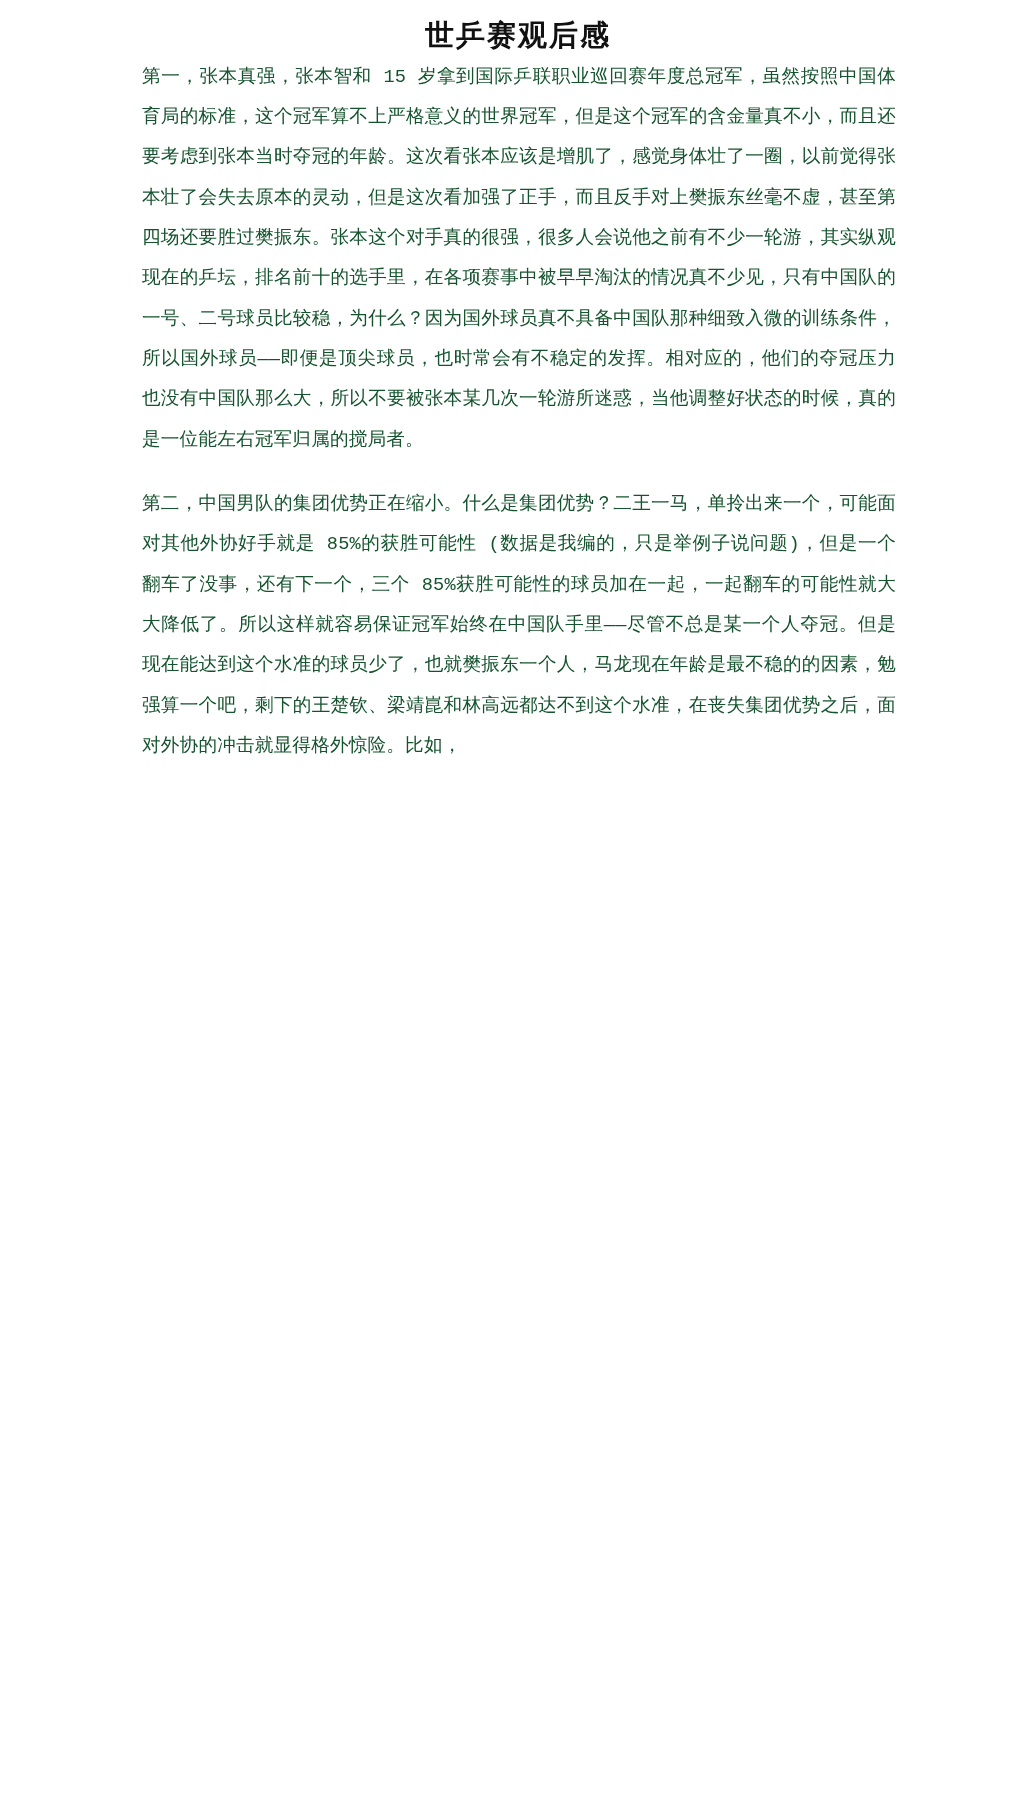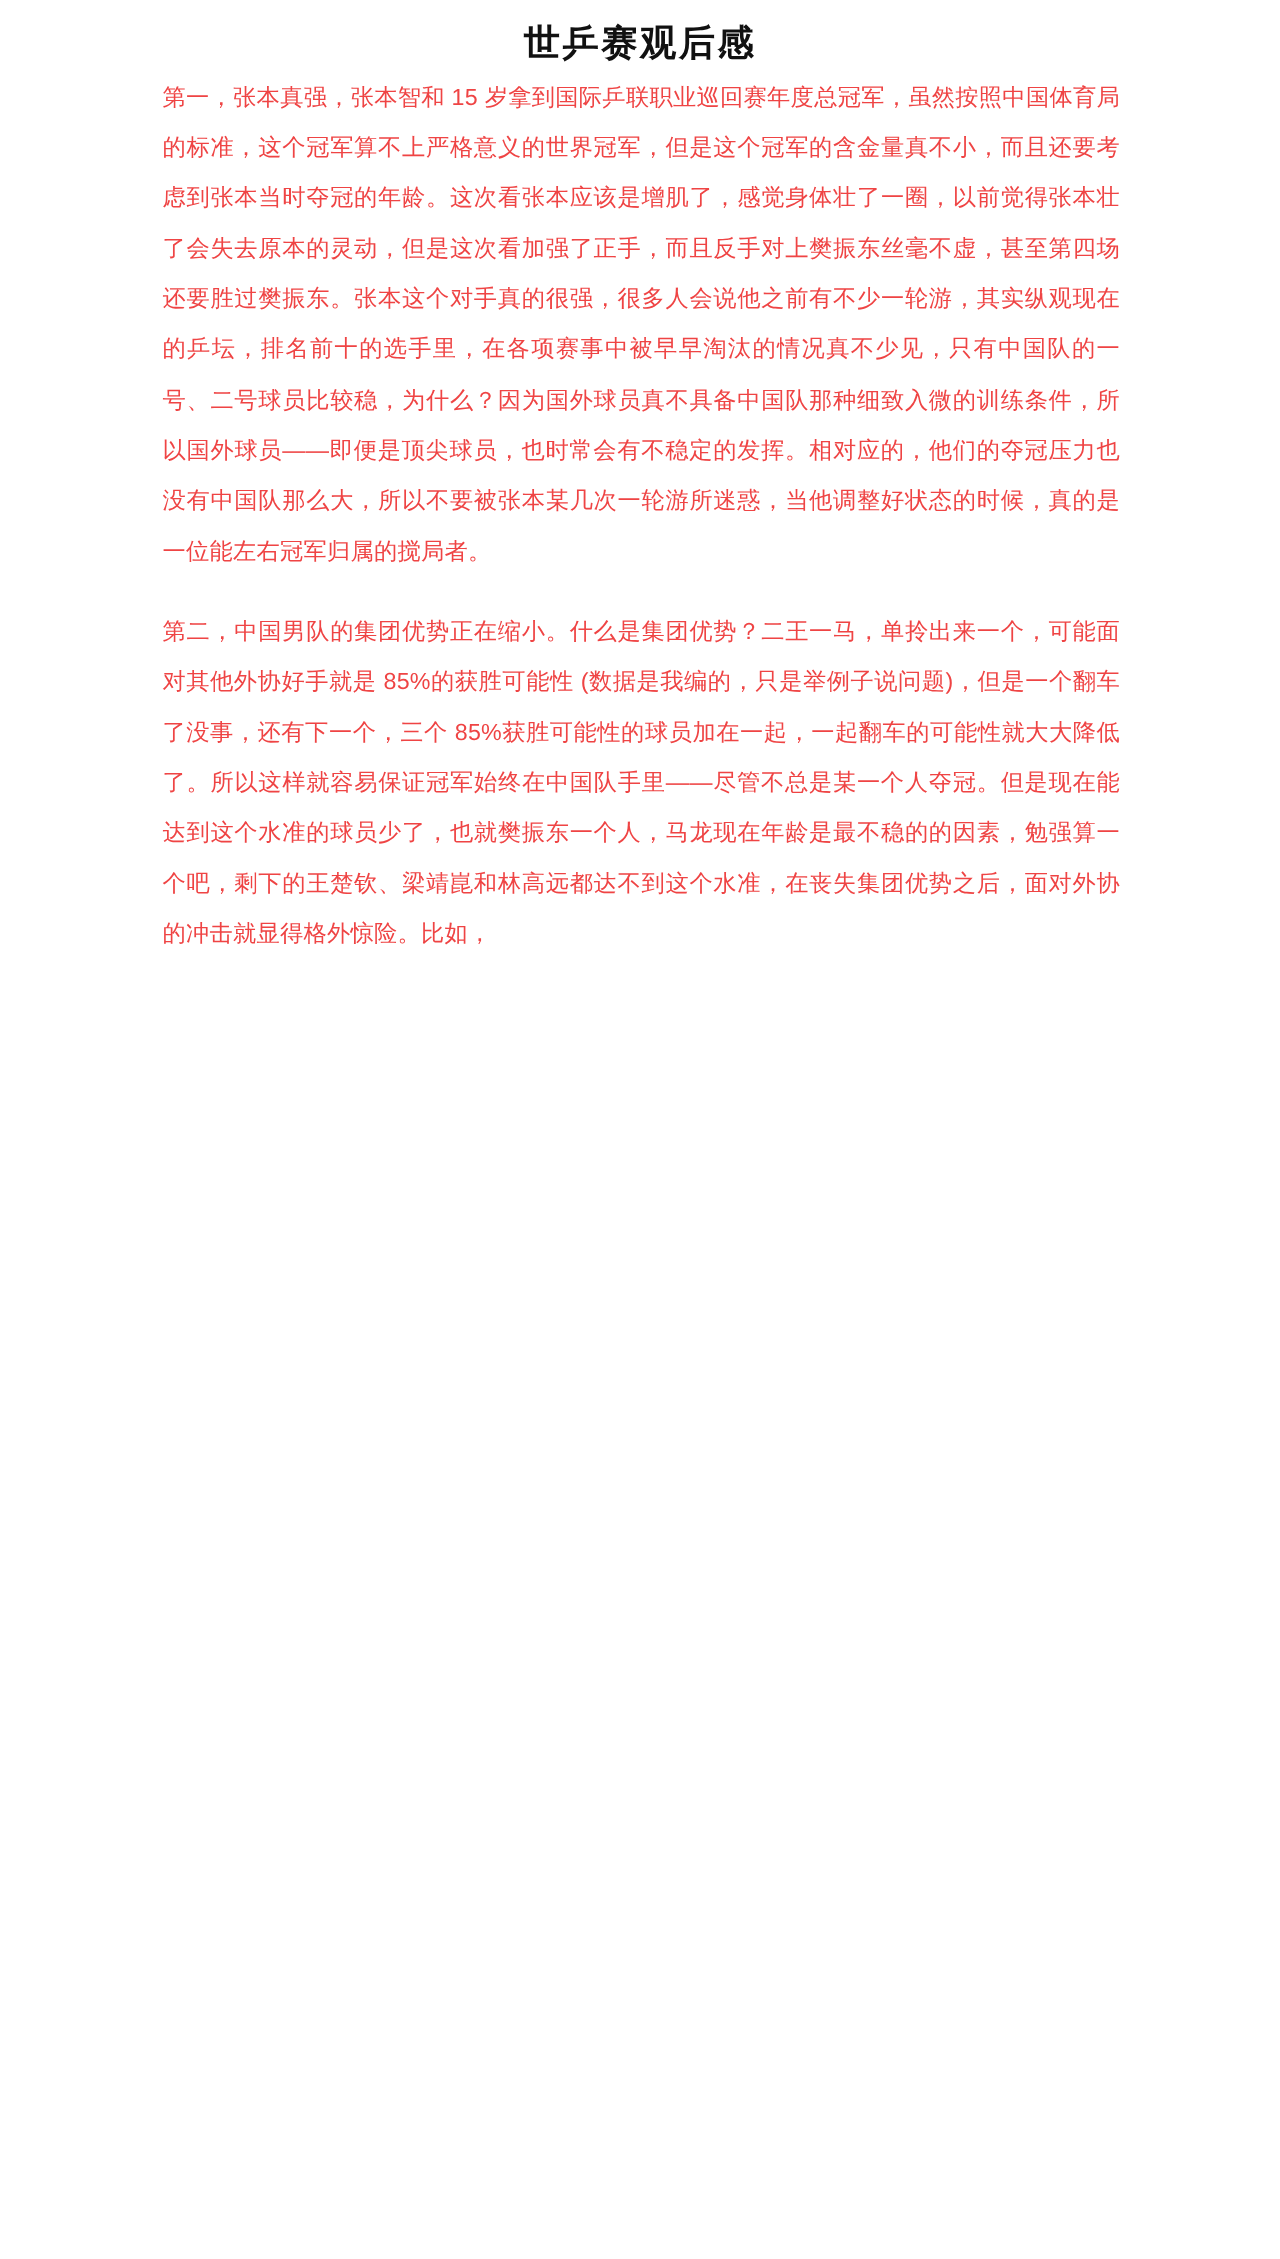--- a/index.html
+++ b/index.html
@@ -12,21 +12,21 @@
     font-family: "Liberation Serif", "DejaVu Serif", serif;
     color: #1a1a1a;
     -webkit-font-smoothing: antialiased;
   }
   .page {
     position: relative;
     width: 1024px;
     min-height: 1807px;
     background: #ffffff;
     box-sizing: border-box;
-    padding-left: 0;
+    padding-left: 12px;
     padding-right: 0;
   }
   .page-1 {
     padding-top: 6px;
     padding-bottom: 0;
     position: relative;
   }
   .doc-title {
     text-align: center;
     font-family: "Liberation Sans", "DejaVu Sans", sans-serif;
@@ -41,23 +41,23 @@
   .body-area {
     padding-left: 130px;
     padding-right: 128px;
   }
   p.para {
     font-size: 18.6px;
     line-height: 2.17;
     text-align: justify;
     text-justify: inter-ideograph;
     margin: 0 0 24px 0;
-    color: #ef4444;
+    color: #14532d;
     letter-spacing: 0.2px;
-    font-family: Liberation Sans, sans-serif;
+    font-family: Liberation Mono, monospace;
   }
   .para-first { margin-top: 58px; }
   .gap-block {
     height: 138px;
   }
 </style>
 </head>
 <body>
 
 <div class="page page-1">

